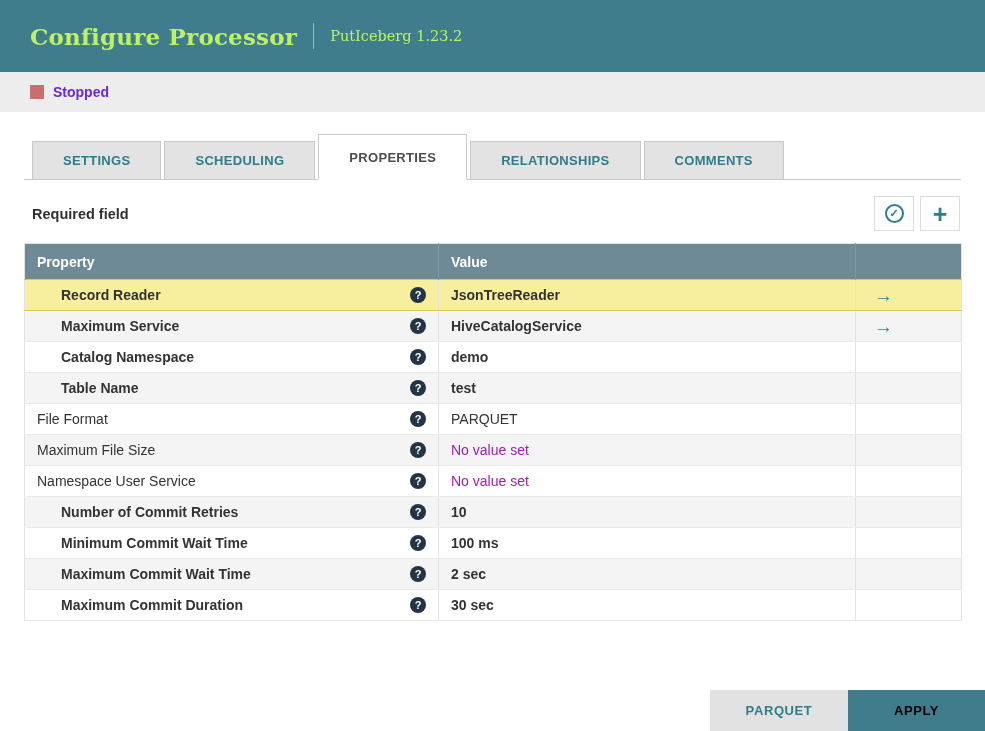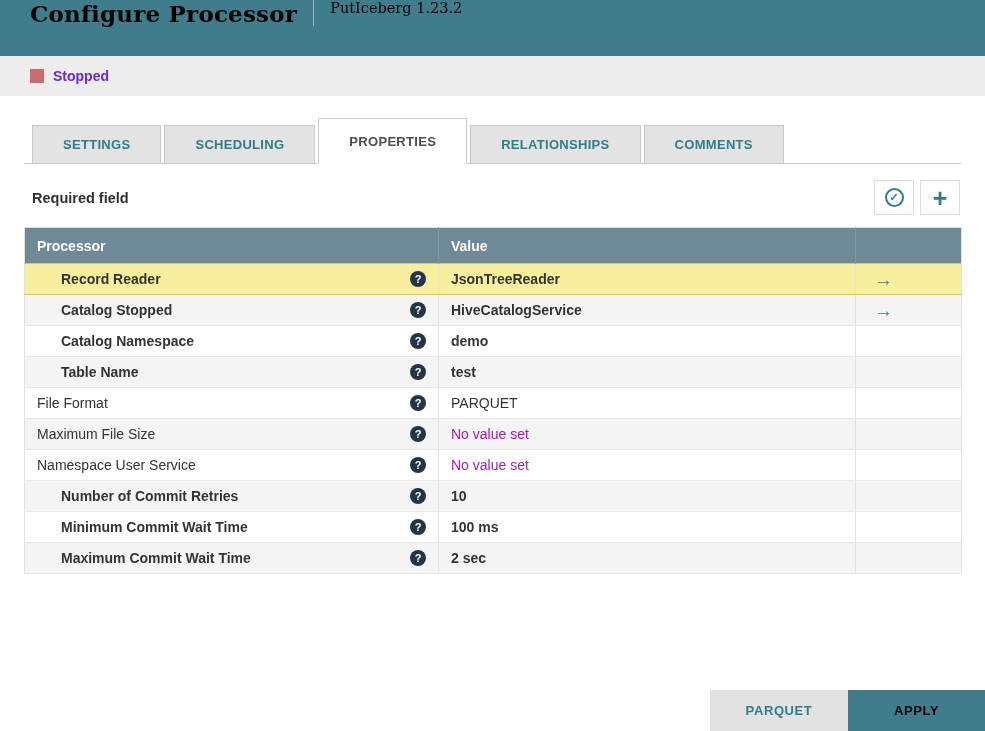--- a/index.html
+++ b/index.html
@@ -4,22 +4,22 @@
 <style>
   * { margin:0; padding:0; box-sizing:border-box; }
   html, body { width:985px; height:731px; }
   body {
     font-family:"Liberation Sans","DejaVu Sans",sans-serif;
     background:#ffffff; color:#333; position:relative; overflow:hidden;
   }
 
   
   .header {
-    height:56px; background:var(--header-bg,#3f7c8c);
-    display:flex; align-items:flex-start; padding:0 30px; color:#000000;
+    height:72px; background:var(--header-bg,#3f7c8c);
+    display:flex; align-items:center; padding:0 30px; color:#bef264;
   }
   .header-title {
     font-family:"DejaVu Serif","Liberation Serif",serif;
     font-weight:700; font-size:23px; letter-spacing:.2px;
   }
   .header-sep { width:1px; height:26px; background:rgba(255,255,255,.45); margin:0 16px; }
   .header-subtitle {
     font-family:"DejaVu Serif","Liberation Serif",serif;
     font-size:14.5px; font-weight:400;
   }
@@ -128,40 +128,40 @@
     </div>
 
     <table class="prop-table">
       <colgroup>
         <col style="width:414px">
         <col style="width:417px">
         <col style="width:106px">
       </colgroup>
       <thead>
         <tr>
-          <th>Processor</th>
+          <th>Property</th>
           <th>Value</th>
           <th></th>
         </tr>
       </thead>
       <tbody id="rows">
           <tr class="selected">
             <td class="prop-cell">
               <div class="prop-cell-inner">
                 <span class="prop-name bold">Record Reader</span>
                 <span class="help-icon">?</span>
               </div>
             </td>
             <td class="value-cell bold">JsonTreeReader</td>
             <td class="arrow-cell"><span class="arrow-glyph">→</span></td>
           </tr>
           <tr class="alt">
             <td class="prop-cell">
               <div class="prop-cell-inner">
-                <span class="prop-name bold">Catalog Stopped</span>
+                <span class="prop-name bold">Maximum Service</span>
                 <span class="help-icon">?</span>
               </div>
             </td>
             <td class="value-cell bold">HiveCatalogService</td>
             <td class="arrow-cell"><span class="arrow-glyph">→</span></td>
           </tr>
           <tr>
             <td class="prop-cell">
               <div class="prop-cell-inner">
                 <span class="prop-name bold">Catalog Namespace</span>
@@ -232,20 +232,30 @@
             <td class="arrow-cell"></td>
           </tr>
           <tr class="alt">
             <td class="prop-cell">
               <div class="prop-cell-inner">
                 <span class="prop-name bold">Maximum Commit Wait Time</span>
                 <span class="help-icon">?</span>
               </div>
             </td>
             <td class="value-cell bold">2 sec</td>
+            <td class="arrow-cell"></td>
+          </tr>
+          <tr>
+            <td class="prop-cell">
+              <div class="prop-cell-inner">
+                <span class="prop-name bold">Maximum Commit Duration</span>
+                <span class="help-icon">?</span>
+              </div>
+            </td>
+            <td class="value-cell bold">30 sec</td>
             <td class="arrow-cell"></td>
           </tr>
         </tbody>
     </table>
 
   </div>
 
   <div class="footer">
     <button class="btn btn-cancel">PARQUET</button>
     <button class="btn btn-apply">APPLY</button>

